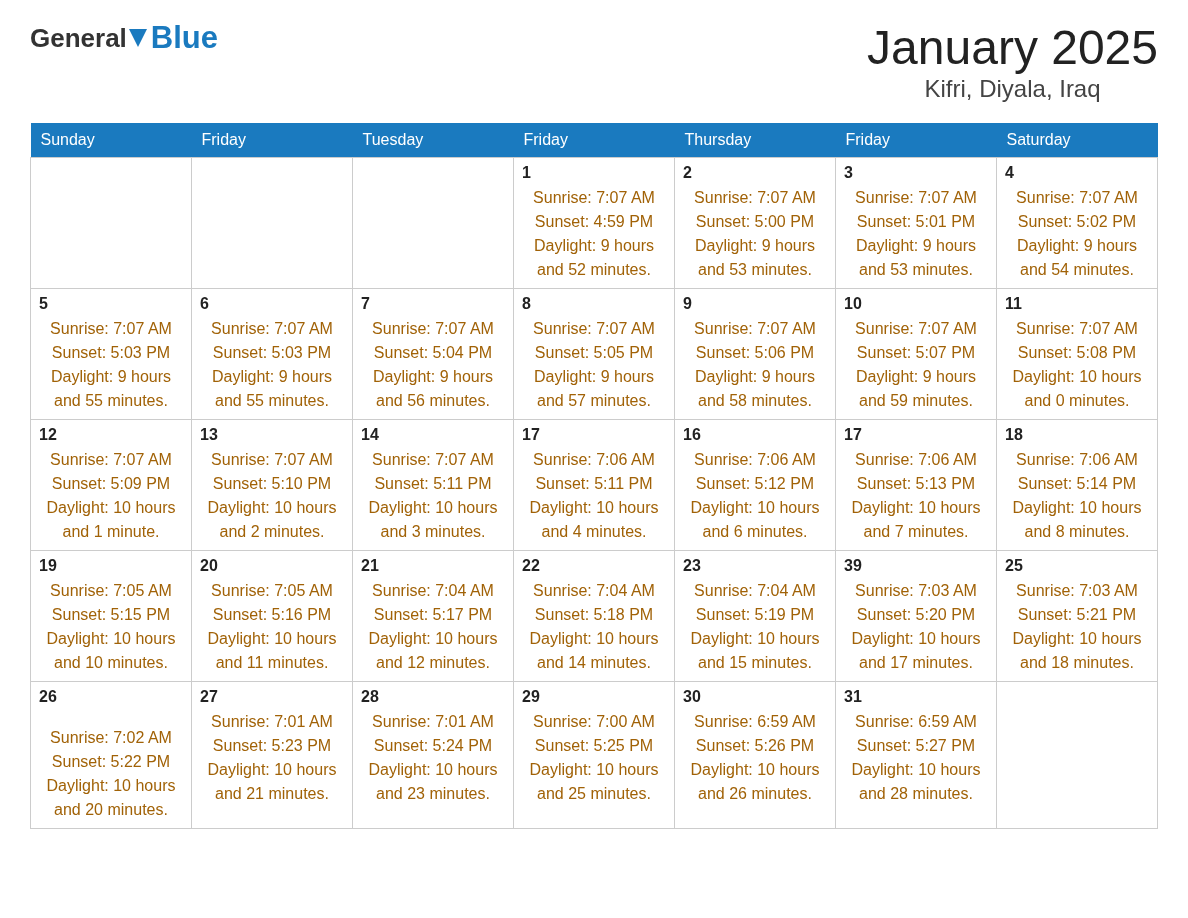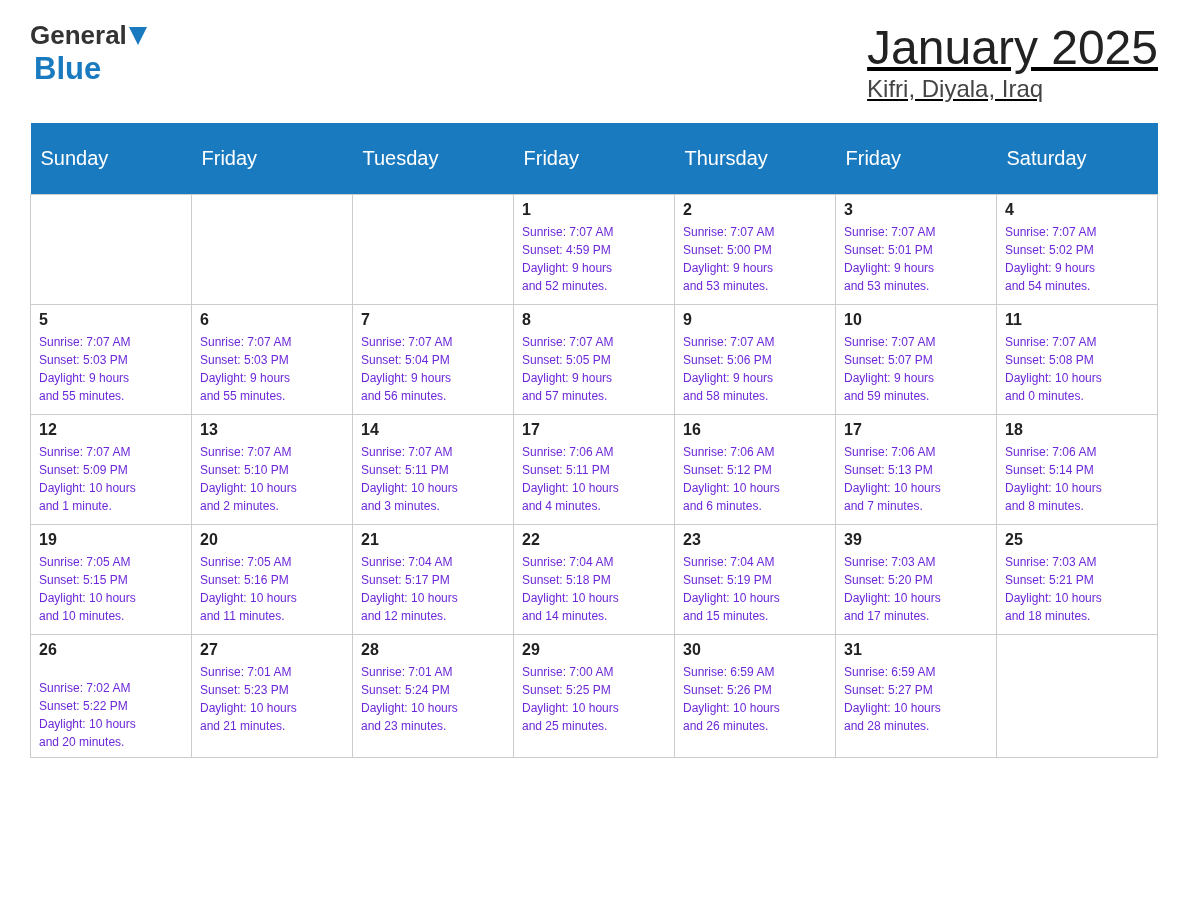--- a/index.html
+++ b/index.html
@@ -10,70 +10,70 @@
       width: 1188px;
       min-height: 918px;
     }
     .header {
       display: flex;
       justify-content: space-between;
       align-items: flex-start;
       margin-bottom: 20px;
     }
     .title-section {
-      text-align: left;
-      text-decoration: underline;
+      text-align: center;
     }
     .title-section h1 {
       font-size: 48px;
       font-weight: normal;
       color: #222;
     }
     .title-section h2 {
       font-size: 24px;
       font-weight: normal;
       color: #444;
     }
     .calendar {
       width: 100%;
       border-collapse: collapse;
     }
     .calendar th {
       background-color: #1a7abf;
       color: white;
-      padding: 24px 10px;
+      padding: 8px 10px;
       text-align: left;
-      font-size: 20px;
+      font-size: 16px;
       font-weight: normal;
     }
     .calendar td {
       border: 1px solid #ccc;
       vertical-align: top;
       padding: 6px 8px;
       width: 14.28%;
       height: 110px;
     }
     .day-number {
       font-size: 16px;
       font-weight: bold;
       color: #222;
       display: block;
       margin-bottom: 4px;
     }
     .day-info {
-      font-size: 12px;
-      color: #6d28d9;
+      font-size: 16px;
+      color: #a16207;
       line-height: 1.5;
+      text-align: center;
     }
     .empty-cell {
       background: #fff;
     }
     .logo-container {
       display: flex;
-      flex-direction: column;
+      flex-direction: row;
     }
     .logo-row {
       display: flex;
       align-items: center;
     }
   </style>
 </head>
 <body>
 
 <div class="header">

